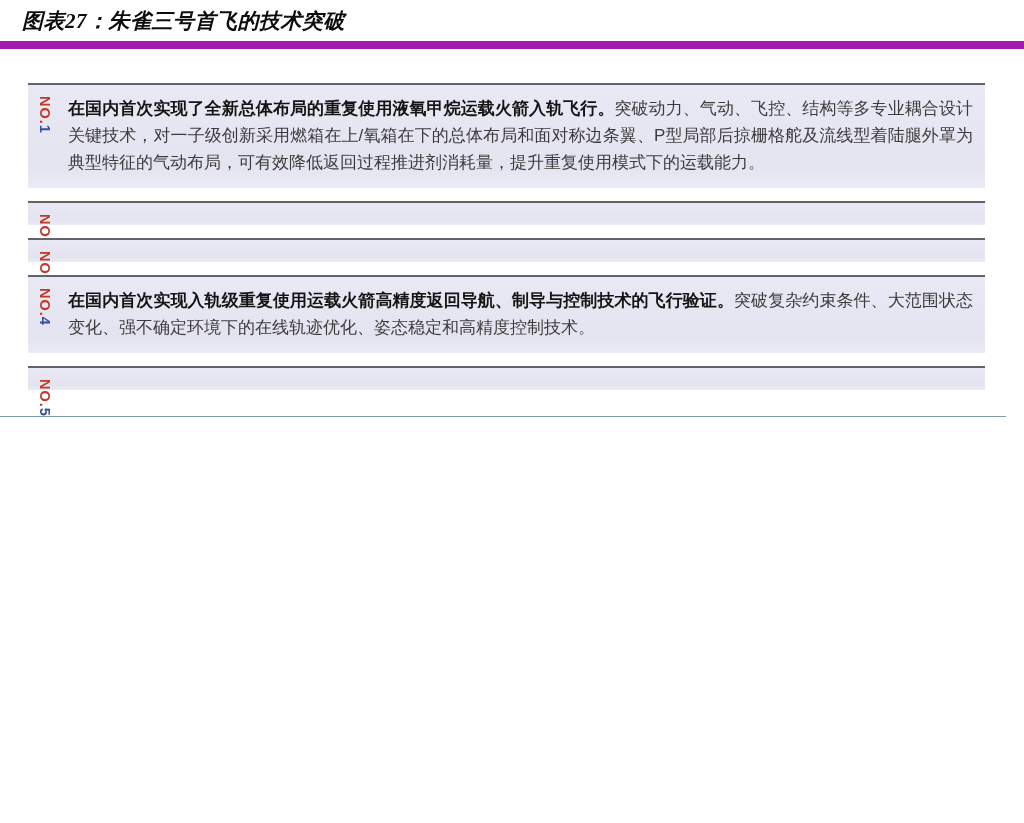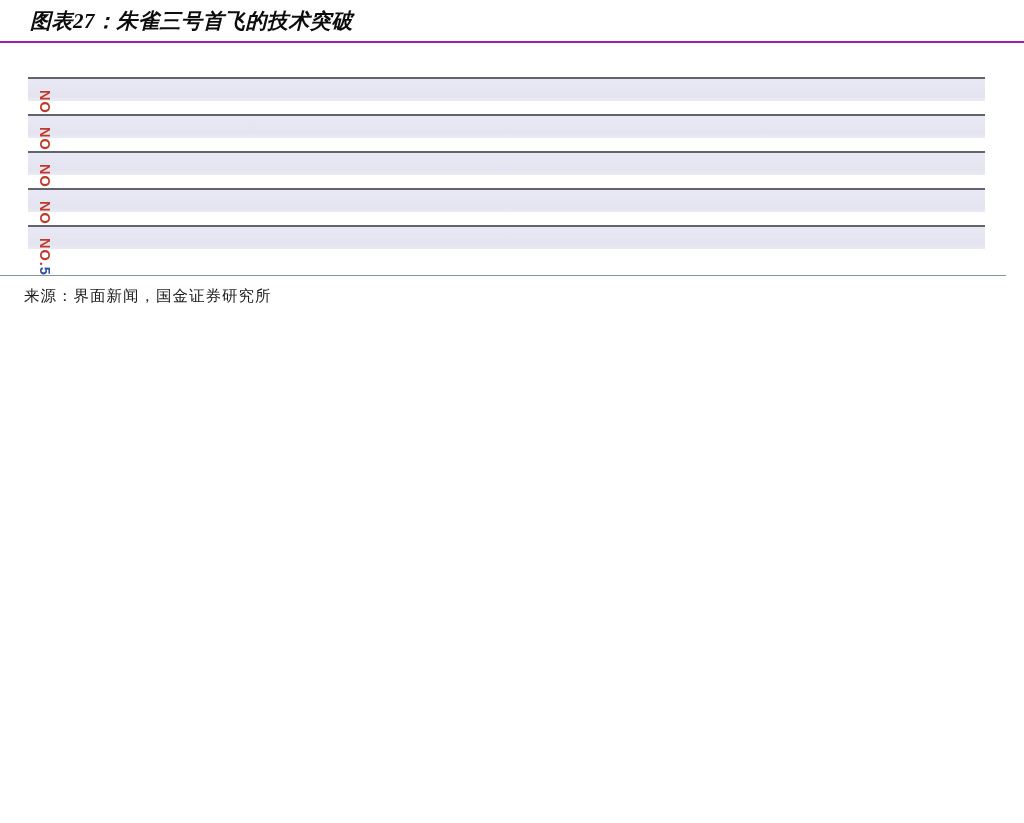--- a/index.html
+++ b/index.html
@@ -12,22 +12,22 @@
     font-family: "Liberation Sans", "DejaVu Sans", sans-serif;
   }
   .page {
     position: relative;
     width: 1024px;
     height: 823px;
     background: #ffffff;
   }
   
   .fig-header {
-    padding: 7px 0 6px 30px;
-    border-bottom: 2px solid #a21caf;
+    padding: 7px 0 6px 22px;
+    border-bottom: 8px solid #a21caf;
   }
   .fig-title {
     font-family: "Liberation Serif", "DejaVu Serif", serif;
     font-style: italic;
     font-weight: bold;
     font-size: 21px;
     color: #0d0d0d;
     letter-spacing: 0.5px;
   }
   
@@ -84,36 +84,41 @@
 <div class="page">
 
   <div class="fig-header">
     <span class="fig-title">图表27：朱雀三号首飞的技术突破</span>
   </div>
 
   <div class="panels">
 
     <div class="panel">
       <div class="no-badge"><span class="no-prefix">NO.</span><span class="no-num">1</span></div>
+      <div class="panel-text">
+        <span class="lead">在国内首次实现了全新总体布局的重复使用液氧甲烷运载火箭入轨飞行。</span><span>突破动力、气动、飞控、结构等多专业耦合设计关键技术，对一子级创新采用燃箱在上/氧箱在下的总体布局和面对称边条翼、P型局部后掠栅格舵及流线型着陆腿外罩为典型特征的气动布局，可有效降低返回过程推进剂消耗量，提升重复使用模式下的运载能力。</span>
+      </div>
     </div>
 
     <div class="panel">
       <div class="no-badge"><span class="no-prefix">NO.</span><span class="no-num">2</span></div>
     </div>
 
     <div class="panel">
       <div class="no-badge"><span class="no-prefix">NO.</span><span class="no-num">3</span></div>
     </div>
 
     <div class="panel">
       <div class="no-badge"><span class="no-prefix">NO.</span><span class="no-num">4</span></div>
+      <div class="panel-text">
+        <span class="lead">在国内首次实现入轨级重复使用运载火箭高精度返回导航、制导与控制技术的飞行验证。</span><span>突破复杂约束条件、大范围状态变化、强不确定环境下的在线轨迹优化、姿态稳定和高精度控制技术。</span>
+      </div>
     </div>
 
     <div class="panel">
       <div class="no-badge"><span class="no-prefix">NO.</span><span class="no-num">5</span></div>
     </div>
 
   </div>
 
   <div class="source-rule"></div>
-  <div class="source-note">来源：界面新闻，国金证券研究所</div>
 
 </div>
 
 </body></html>

